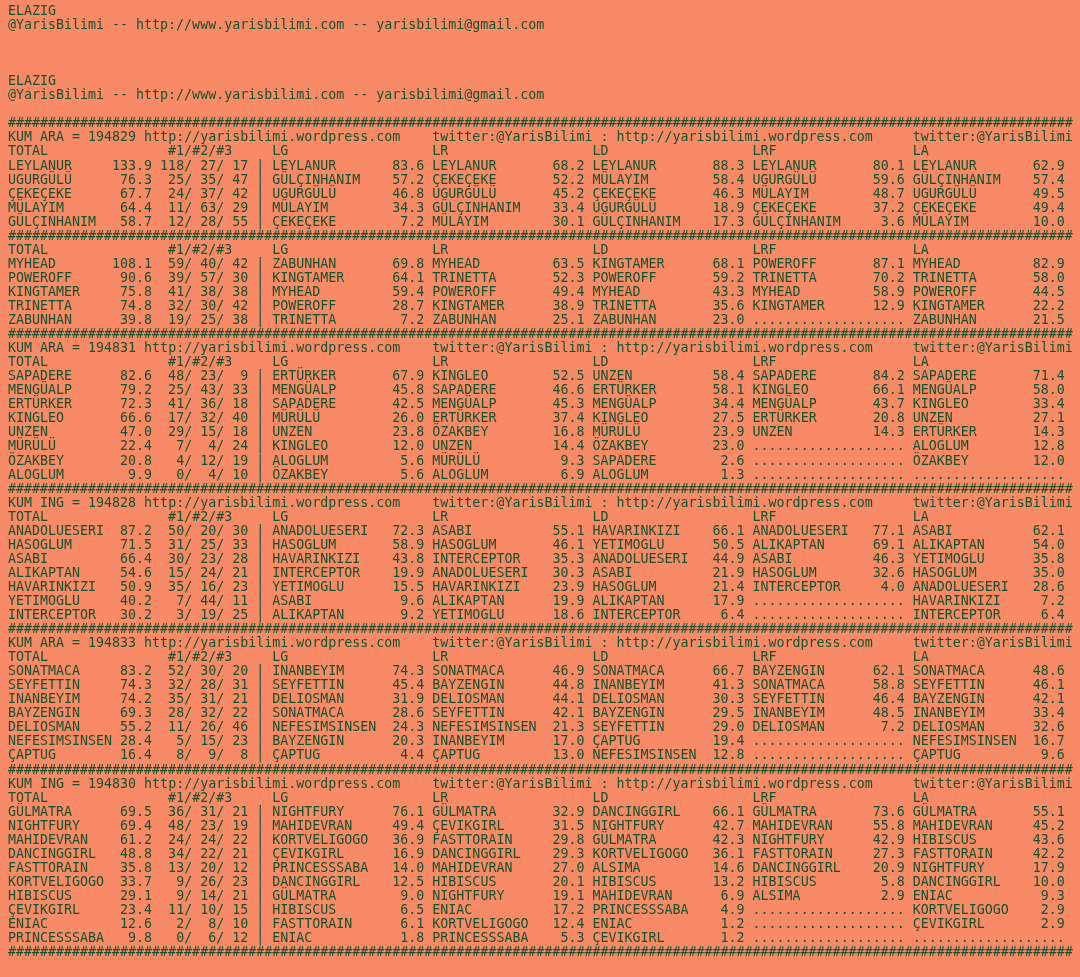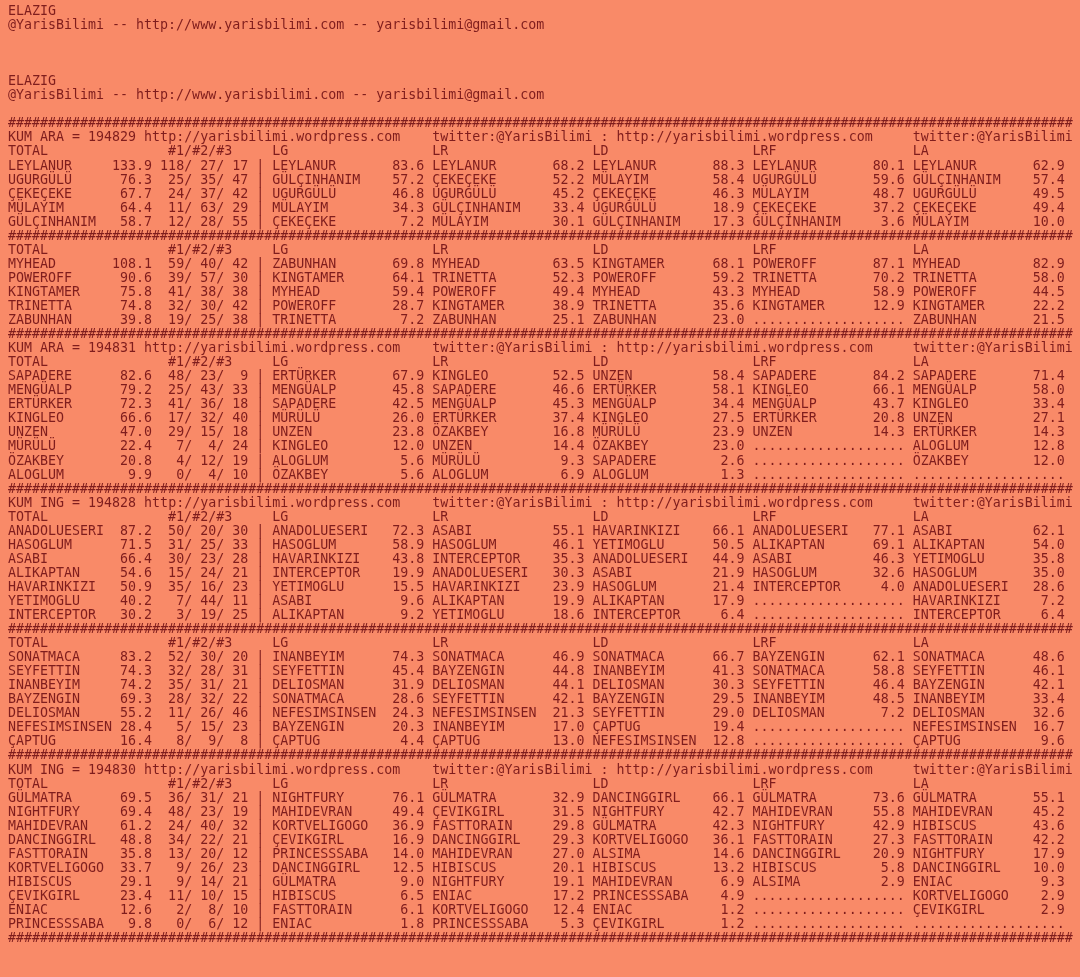--- a/index.html
+++ b/index.html
@@ -11,21 +11,21 @@
     background: #f98a68;
   }
   .terminal {
     width: 1080px;
     height: 977px;
     box-sizing: border-box;
     padding: 4px 0 0 8px;
     font-family: "DejaVu Sans Mono", "Liberation Mono", monospace;
     font-size: 13.3px;
     line-height: 14.05px;
-    color: #7f1d1d;
+    color: #14532d;
     overflow: hidden;
   }
   .line {
     height: 14.05px;
     white-space: pre;
     overflow: visible;
   }
   .line span { white-space: pre; }
 </style>
 </head>
@@ -71,34 +71,35 @@
       <div class="line"><span>KUM ING = 194828</span> <span>http://yarisbilimi.wordpress.com</span>    <span>twitter:@YarisBilimi</span> : <span>http://yarisbilimi.wordpress.com</span>     <span>twitter:@YarisBilimi</span></div>
       <div class="line"><span>TOTAL               </span><span>#1/#2/#3     </span><span>LG                  </span><span>LR                  </span><span>LD                  </span><span>LRF                 </span><span>LA                  </span></div>
       <div class="line"><span>ANADOLUESERI </span><span> 87.2</span><span>  50/ 20/ 30</span><span> | </span><span>ANADOLUESERI  </span><span> 72.3 </span><span>ASABI         </span><span> 55.1 </span><span>HAVARINKIZI   </span><span> 66.1 </span><span>ANADOLUESERI  </span><span> 77.1 </span><span>ASABI         </span><span> 62.1 </span></div>
       <div class="line"><span>HASOGLUM     </span><span> 71.5</span><span>  31/ 25/ 33</span><span> | </span><span>HASOGLUM      </span><span> 58.9 </span><span>HASOGLUM      </span><span> 46.1 </span><span>YETIMOGLU     </span><span> 50.5 </span><span>ALIKAPTAN     </span><span> 69.1 </span><span>ALIKAPTAN     </span><span> 54.0 </span></div>
       <div class="line"><span>ASABI        </span><span> 66.4</span><span>  30/ 23/ 28</span><span> | </span><span>HAVARINKIZI   </span><span> 43.8 </span><span>INTERCEPTOR   </span><span> 35.3 </span><span>ANADOLUESERI  </span><span> 44.9 </span><span>ASABI         </span><span> 46.3 </span><span>YETIMOGLU     </span><span> 35.8 </span></div>
       <div class="line"><span>ALIKAPTAN    </span><span> 54.6</span><span>  15/ 24/ 21</span><span> | </span><span>INTERCEPTOR   </span><span> 19.9 </span><span>ANADOLUESERI  </span><span> 30.3 </span><span>ASABI         </span><span> 21.9 </span><span>HASOGLUM      </span><span> 32.6 </span><span>HASOGLUM      </span><span> 35.0 </span></div>
       <div class="line"><span>HAVARINKIZI  </span><span> 50.9</span><span>  35/ 16/ 23</span><span> | </span><span>YETIMOGLU     </span><span> 15.5 </span><span>HAVARINKIZI   </span><span> 23.9 </span><span>HASOGLUM      </span><span> 21.4 </span><span>INTERCEPTOR   </span><span>  4.0 </span><span>ANADOLUESERI  </span><span> 28.6 </span></div>
       <div class="line"><span>YETIMOGLU    </span><span> 40.2</span><span>   7/ 44/ 11</span><span> | </span><span>ASABI         </span><span>  9.6 </span><span>ALIKAPTAN     </span><span> 19.9 </span><span>ALIKAPTAN     </span><span> 17.9 </span><span>................... </span><span>HAVARINKIZI   </span><span>  7.2 </span></div>
       <div class="line"><span>INTERCEPTOR  </span><span> 30.2</span><span>   3/ 19/ 25</span><span> | </span><span>ALIKAPTAN     </span><span>  9.2 </span><span>YETIMOGLU     </span><span> 18.6 </span><span>INTERCEPTOR   </span><span>  6.4 </span><span>................... </span><span>INTERCEPTOR   </span><span>  6.4 </span></div>
       <div class="line">#####################################################################################################################################</div>
+      <div class="line"><span>KUM ARA = 194833</span> <span>http://yarisbilimi.wordpress.com</span>    <span>twitter:@YarisBilimi</span> : <span>http://yarisbilimi.wordpress.com</span>     <span>twitter:@YarisBilimi</span></div>
       <div class="line"><span>TOTAL               </span><span>#1/#2/#3     </span><span>LG                  </span><span>LR                  </span><span>LD                  </span><span>LRF                 </span><span>LA                  </span></div>
       <div class="line"><span>SONATMACA    </span><span> 83.2</span><span>  52/ 30/ 20</span><span> | </span><span>INANBEYIM     </span><span> 74.3 </span><span>SONATMACA     </span><span> 46.9 </span><span>SONATMACA     </span><span> 66.7 </span><span>BAYZENGIN     </span><span> 62.1 </span><span>SONATMACA     </span><span> 48.6 </span></div>
       <div class="line"><span>SEYFETTIN    </span><span> 74.3</span><span>  32/ 28/ 31</span><span> | </span><span>SEYFETTIN     </span><span> 45.4 </span><span>BAYZENGIN     </span><span> 44.8 </span><span>INANBEYIM     </span><span> 41.3 </span><span>SONATMACA     </span><span> 58.8 </span><span>SEYFETTIN     </span><span> 46.1 </span></div>
       <div class="line"><span>INANBEYIM    </span><span> 74.2</span><span>  35/ 31/ 21</span><span> | </span><span>DELIOSMAN     </span><span> 31.9 </span><span>DELIOSMAN     </span><span> 44.1 </span><span>DELIOSMAN     </span><span> 30.3 </span><span>SEYFETTIN     </span><span> 46.4 </span><span>BAYZENGIN     </span><span> 42.1 </span></div>
       <div class="line"><span>BAYZENGIN    </span><span> 69.3</span><span>  28/ 32/ 22</span><span> | </span><span>SONATMACA     </span><span> 28.6 </span><span>SEYFETTIN     </span><span> 42.1 </span><span>BAYZENGIN     </span><span> 29.5 </span><span>INANBEYIM     </span><span> 48.5 </span><span>INANBEYIM     </span><span> 33.4 </span></div>
       <div class="line"><span>DELIOSMAN    </span><span> 55.2</span><span>  11/ 26/ 46</span><span> | </span><span>NEFESIMSINSEN </span><span> 24.3 </span><span>NEFESIMSINSEN </span><span> 21.3 </span><span>SEYFETTIN     </span><span> 29.0 </span><span>DELIOSMAN     </span><span>  7.2 </span><span>DELIOSMAN     </span><span> 32.6 </span></div>
       <div class="line"><span>NEFESIMSINSEN</span><span> 28.4</span><span>   5/ 15/ 23</span><span> | </span><span>BAYZENGIN     </span><span> 20.3 </span><span>INANBEYIM     </span><span> 17.0 </span><span>ÇAPTUG        </span><span> 19.4 </span><span>................... </span><span>NEFESIMSINSEN </span><span> 16.7 </span></div>
       <div class="line"><span>ÇAPTUG       </span><span> 16.4</span><span>   8/  9/  8</span><span> | </span><span>ÇAPTUG        </span><span>  4.4 </span><span>ÇAPTUG        </span><span> 13.0 </span><span>NEFESIMSINSEN </span><span> 12.8 </span><span>................... </span><span>ÇAPTUG        </span><span>  9.6 </span></div>
       <div class="line">#####################################################################################################################################</div>
       <div class="line"><span>KUM ING = 194830</span> <span>http://yarisbilimi.wordpress.com</span>    <span>twitter:@YarisBilimi</span> : <span>http://yarisbilimi.wordpress.com</span>     <span>twitter:@YarisBilimi</span></div>
       <div class="line"><span>TOTAL               </span><span>#1/#2/#3     </span><span>LG                  </span><span>LR                  </span><span>LD                  </span><span>LRF                 </span><span>LA                  </span></div>
       <div class="line"><span>GÜLMATRA     </span><span> 69.5</span><span>  36/ 31/ 21</span><span> | </span><span>NIGHTFURY     </span><span> 76.1 </span><span>GÜLMATRA      </span><span> 32.9 </span><span>DANCINGGIRL   </span><span> 66.1 </span><span>GÜLMATRA      </span><span> 73.6 </span><span>GÜLMATRA      </span><span> 55.1 </span></div>
       <div class="line"><span>NIGHTFURY    </span><span> 69.4</span><span>  48/ 23/ 19</span><span> | </span><span>MAHIDEVRAN    </span><span> 49.4 </span><span>ÇEVIKGIRL     </span><span> 31.5 </span><span>NIGHTFURY     </span><span> 42.7 </span><span>MAHIDEVRAN    </span><span> 55.8 </span><span>MAHIDEVRAN    </span><span> 45.2 </span></div>
-      <div class="line"><span>MAHIDEVRAN   </span><span> 61.2</span><span>  24/ 40/ 32</span><span> | </span><span>KORTVELIGOGO  </span><span> 36.9 </span><span>FASTTORAIN    </span><span> 29.8 </span><span>GÜLMATRA      </span><span> 42.3 </span><span>NIGHTFURY     </span><span> 42.9 </span><span>HIBISCUS      </span><span> 43.6 </span></div>
+      <div class="line"><span>MAHIDEVRAN   </span><span> 61.2</span><span>  24/ 24/ 22</span><span> | </span><span>KORTVELIGOGO  </span><span> 36.9 </span><span>FASTTORAIN    </span><span> 29.8 </span><span>GÜLMATRA      </span><span> 42.3 </span><span>NIGHTFURY     </span><span> 42.9 </span><span>HIBISCUS      </span><span> 43.6 </span></div>
       <div class="line"><span>DANCINGGIRL  </span><span> 48.8</span><span>  34/ 22/ 21</span><span> | </span><span>ÇEVIKGIRL     </span><span> 16.9 </span><span>DANCINGGIRL   </span><span> 29.3 </span><span>KORTVELIGOGO  </span><span> 36.1 </span><span>FASTTORAIN    </span><span> 27.3 </span><span>FASTTORAIN    </span><span> 42.2 </span></div>
       <div class="line"><span>FASTTORAIN   </span><span> 35.8</span><span>  13/ 20/ 12</span><span> | </span><span>PRINCESSSABA  </span><span> 14.0 </span><span>MAHIDEVRAN    </span><span> 27.0 </span><span>ALSIMA        </span><span> 14.6 </span><span>DANCINGGIRL   </span><span> 20.9 </span><span>NIGHTFURY     </span><span> 17.9 </span></div>
       <div class="line"><span>KORTVELIGOGO </span><span> 33.7</span><span>   9/ 26/ 23</span><span> | </span><span>DANCINGGIRL   </span><span> 12.5 </span><span>HIBISCUS      </span><span> 20.1 </span><span>HIBISCUS      </span><span> 13.2 </span><span>HIBISCUS      </span><span>  5.8 </span><span>DANCINGGIRL   </span><span> 10.0 </span></div>
       <div class="line"><span>HIBISCUS     </span><span> 29.1</span><span>   9/ 14/ 21</span><span> | </span><span>GÜLMATRA      </span><span>  9.0 </span><span>NIGHTFURY     </span><span> 19.1 </span><span>MAHIDEVRAN    </span><span>  6.9 </span><span>ALSIMA        </span><span>  2.9 </span><span>ENIAC         </span><span>  9.3 </span></div>
       <div class="line"><span>ÇEVIKGIRL    </span><span> 23.4</span><span>  11/ 10/ 15</span><span> | </span><span>HIBISCUS      </span><span>  6.5 </span><span>ENIAC         </span><span> 17.2 </span><span>PRINCESSSABA  </span><span>  4.9 </span><span>................... </span><span>KORTVELIGOGO  </span><span>  2.9 </span></div>
       <div class="line"><span>ENIAC        </span><span> 12.6</span><span>   2/  8/ 10</span><span> | </span><span>FASTTORAIN    </span><span>  6.1 </span><span>KORTVELIGOGO  </span><span> 12.4 </span><span>ENIAC         </span><span>  1.2 </span><span>................... </span><span>ÇEVIKGIRL     </span><span>  2.9 </span></div>
       <div class="line"><span>PRINCESSSABA </span><span>  9.8</span><span>   0/  6/ 12</span><span> | </span><span>ENIAC         </span><span>  1.8 </span><span>PRINCESSSABA  </span><span>  5.3 </span><span>ÇEVIKGIRL     </span><span>  1.2 </span><span>................... </span><span>................... </span></div>
       <div class="line">#####################################################################################################################################</div>
     </div>
 </div>

